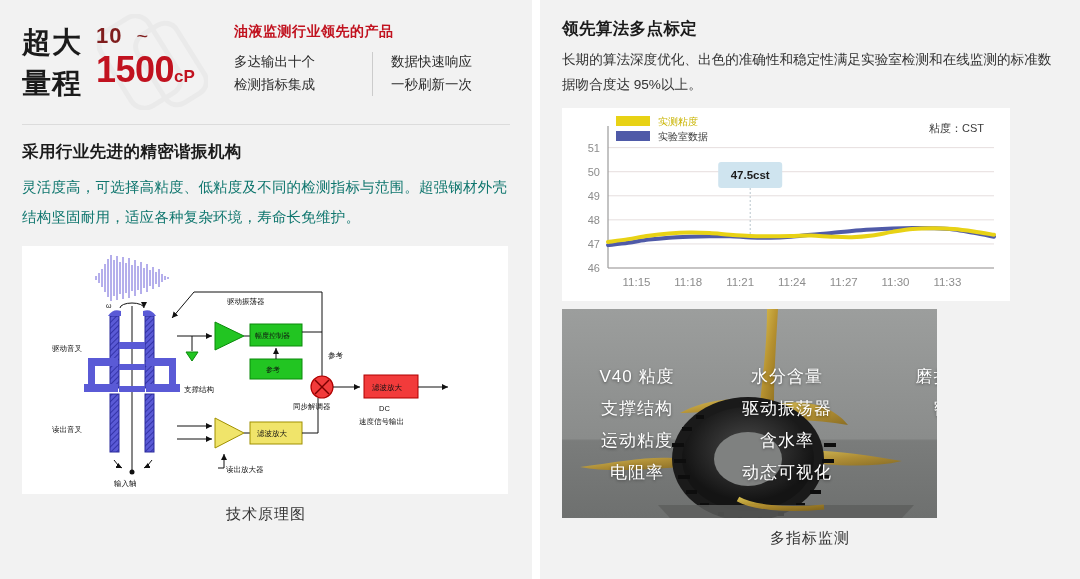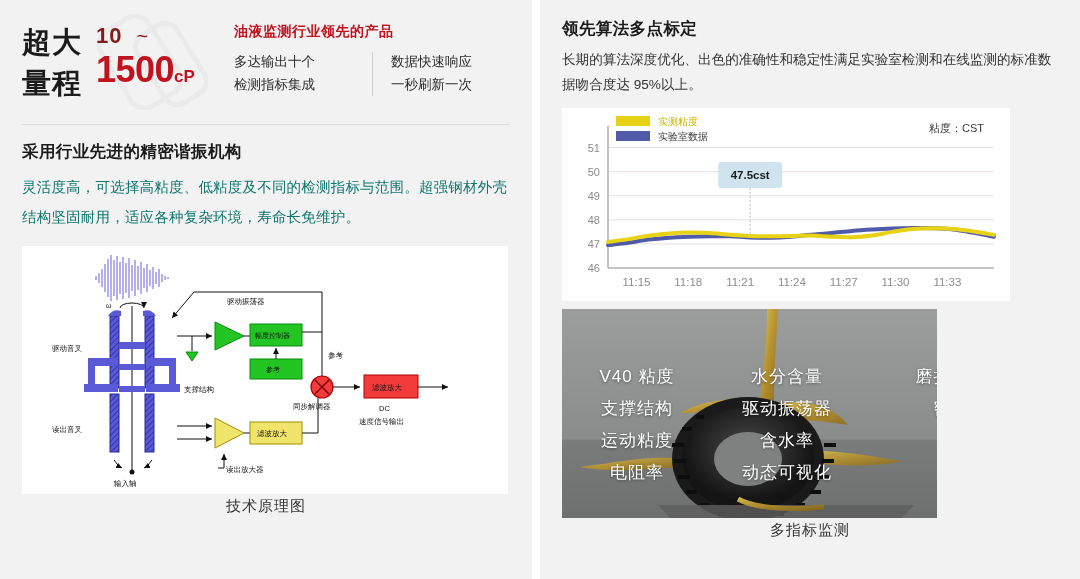--- a/index.html
+++ b/index.html
@@ -69,21 +69,21 @@
     margin-top:9px;letter-spacing:.2px;
   }
 
   
   .diagram-box{
     margin-top:14px;width:486px;height:248px;background:#ffffff;
     position:relative;overflow:hidden;
   }
   .caption{
     text-align:center;font-size:15px;color:#333333;
-    margin-top:3px;letter-spacing:1px;
+    margin-top:11px;letter-spacing:1px;
   }
 
   
   .r-title{font-size:16.5px;font-weight:bold;color:#1b1b1b;letter-spacing:.4px;}
   .r-body{font-size:13.6px;color:#333333;line-height:25px;margin-top:7px;}
 
   .chart-box{
     margin-top:11px;width:448px;height:193px;background:#ffffff;
     position:relative;overflow:hidden;
   }

